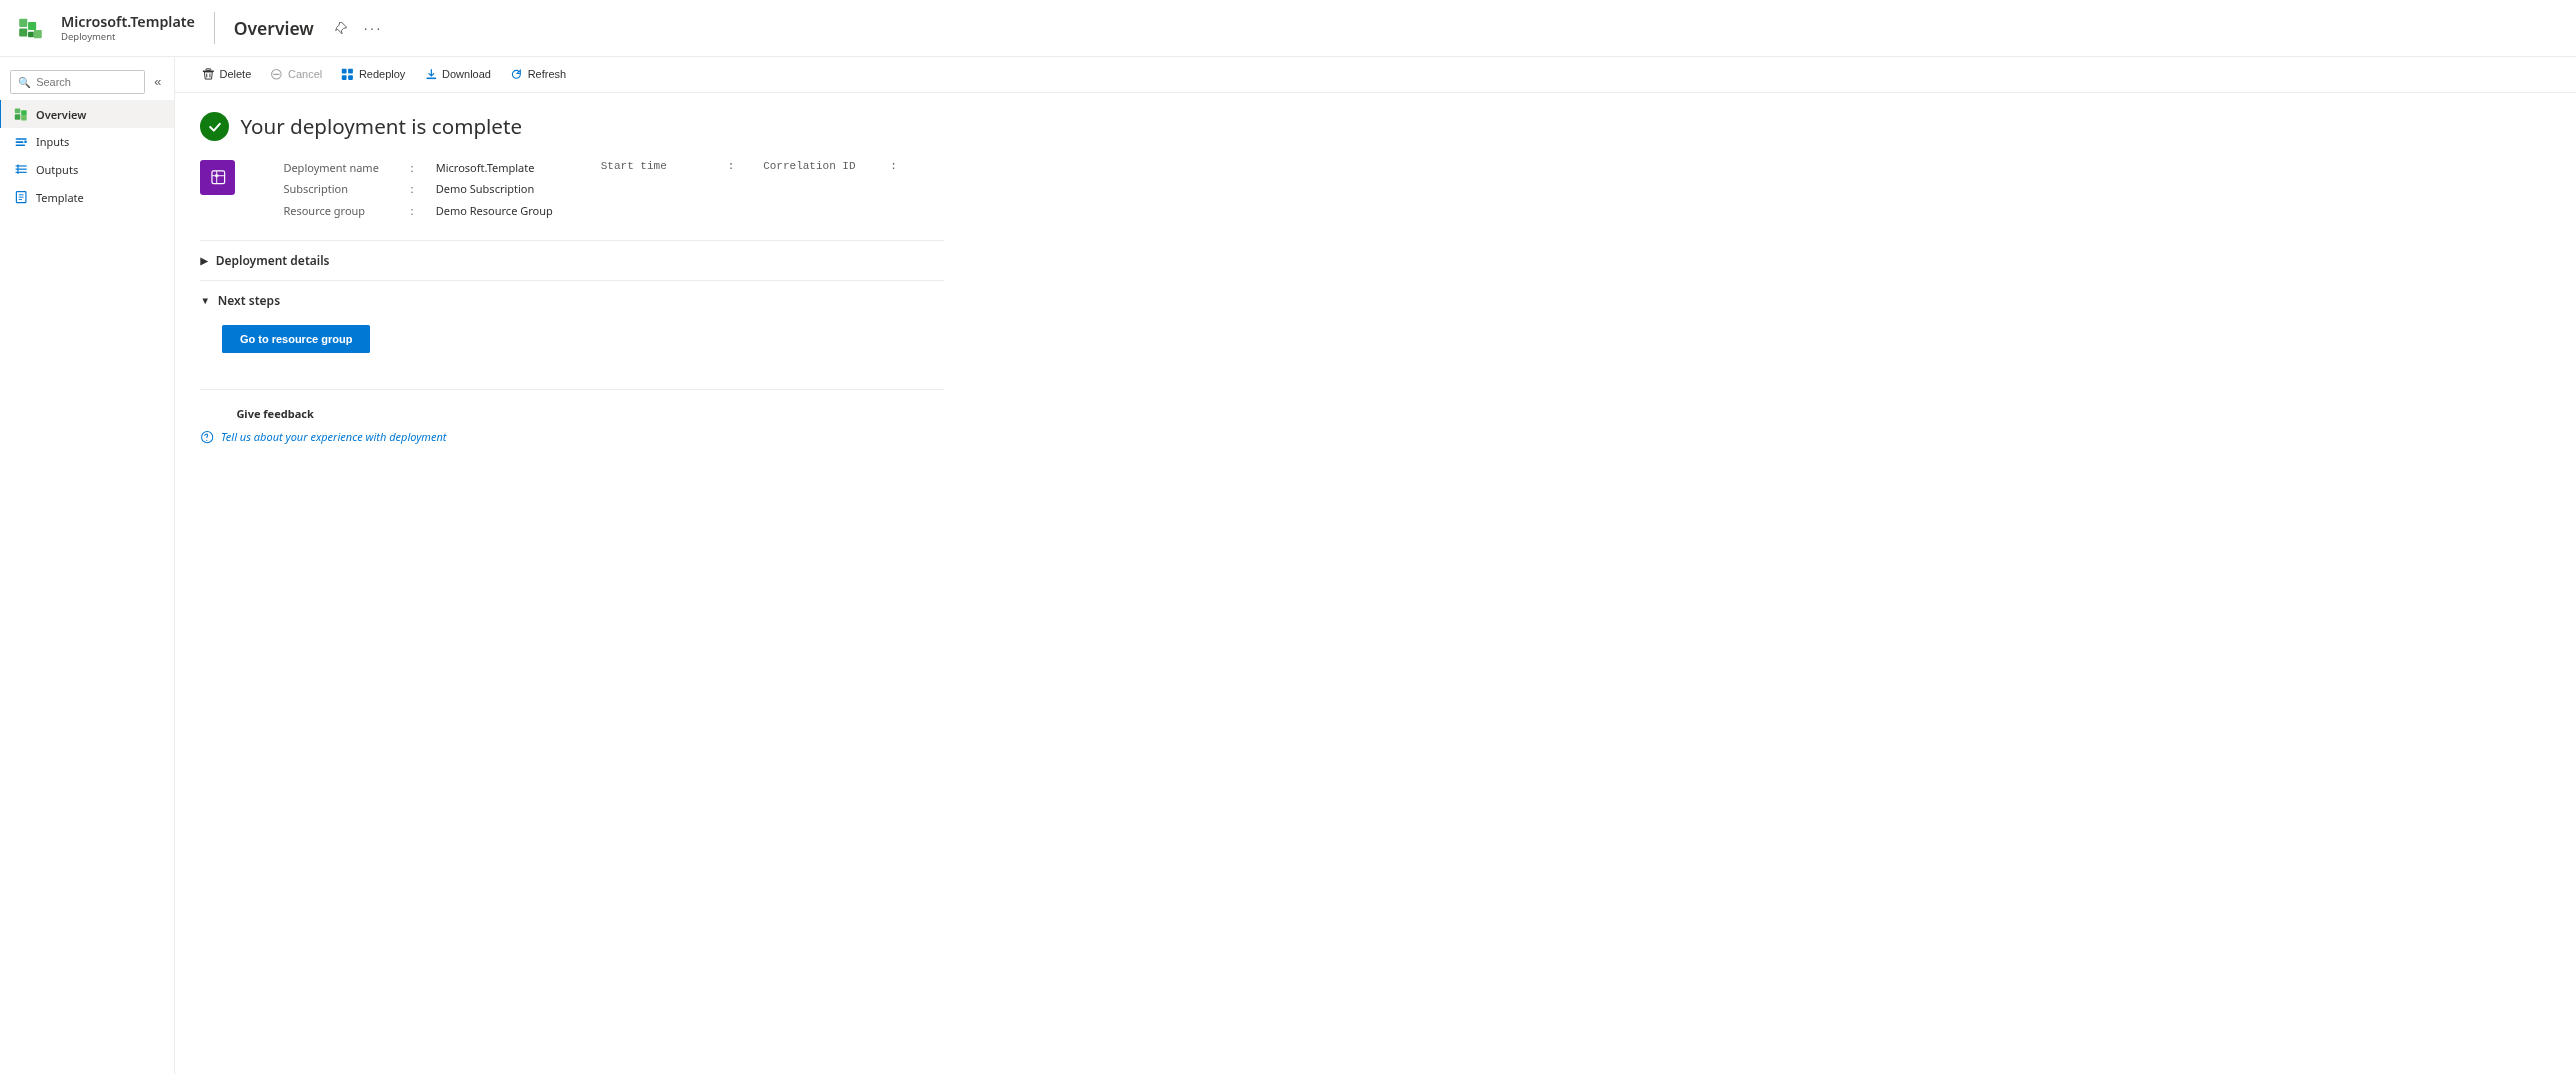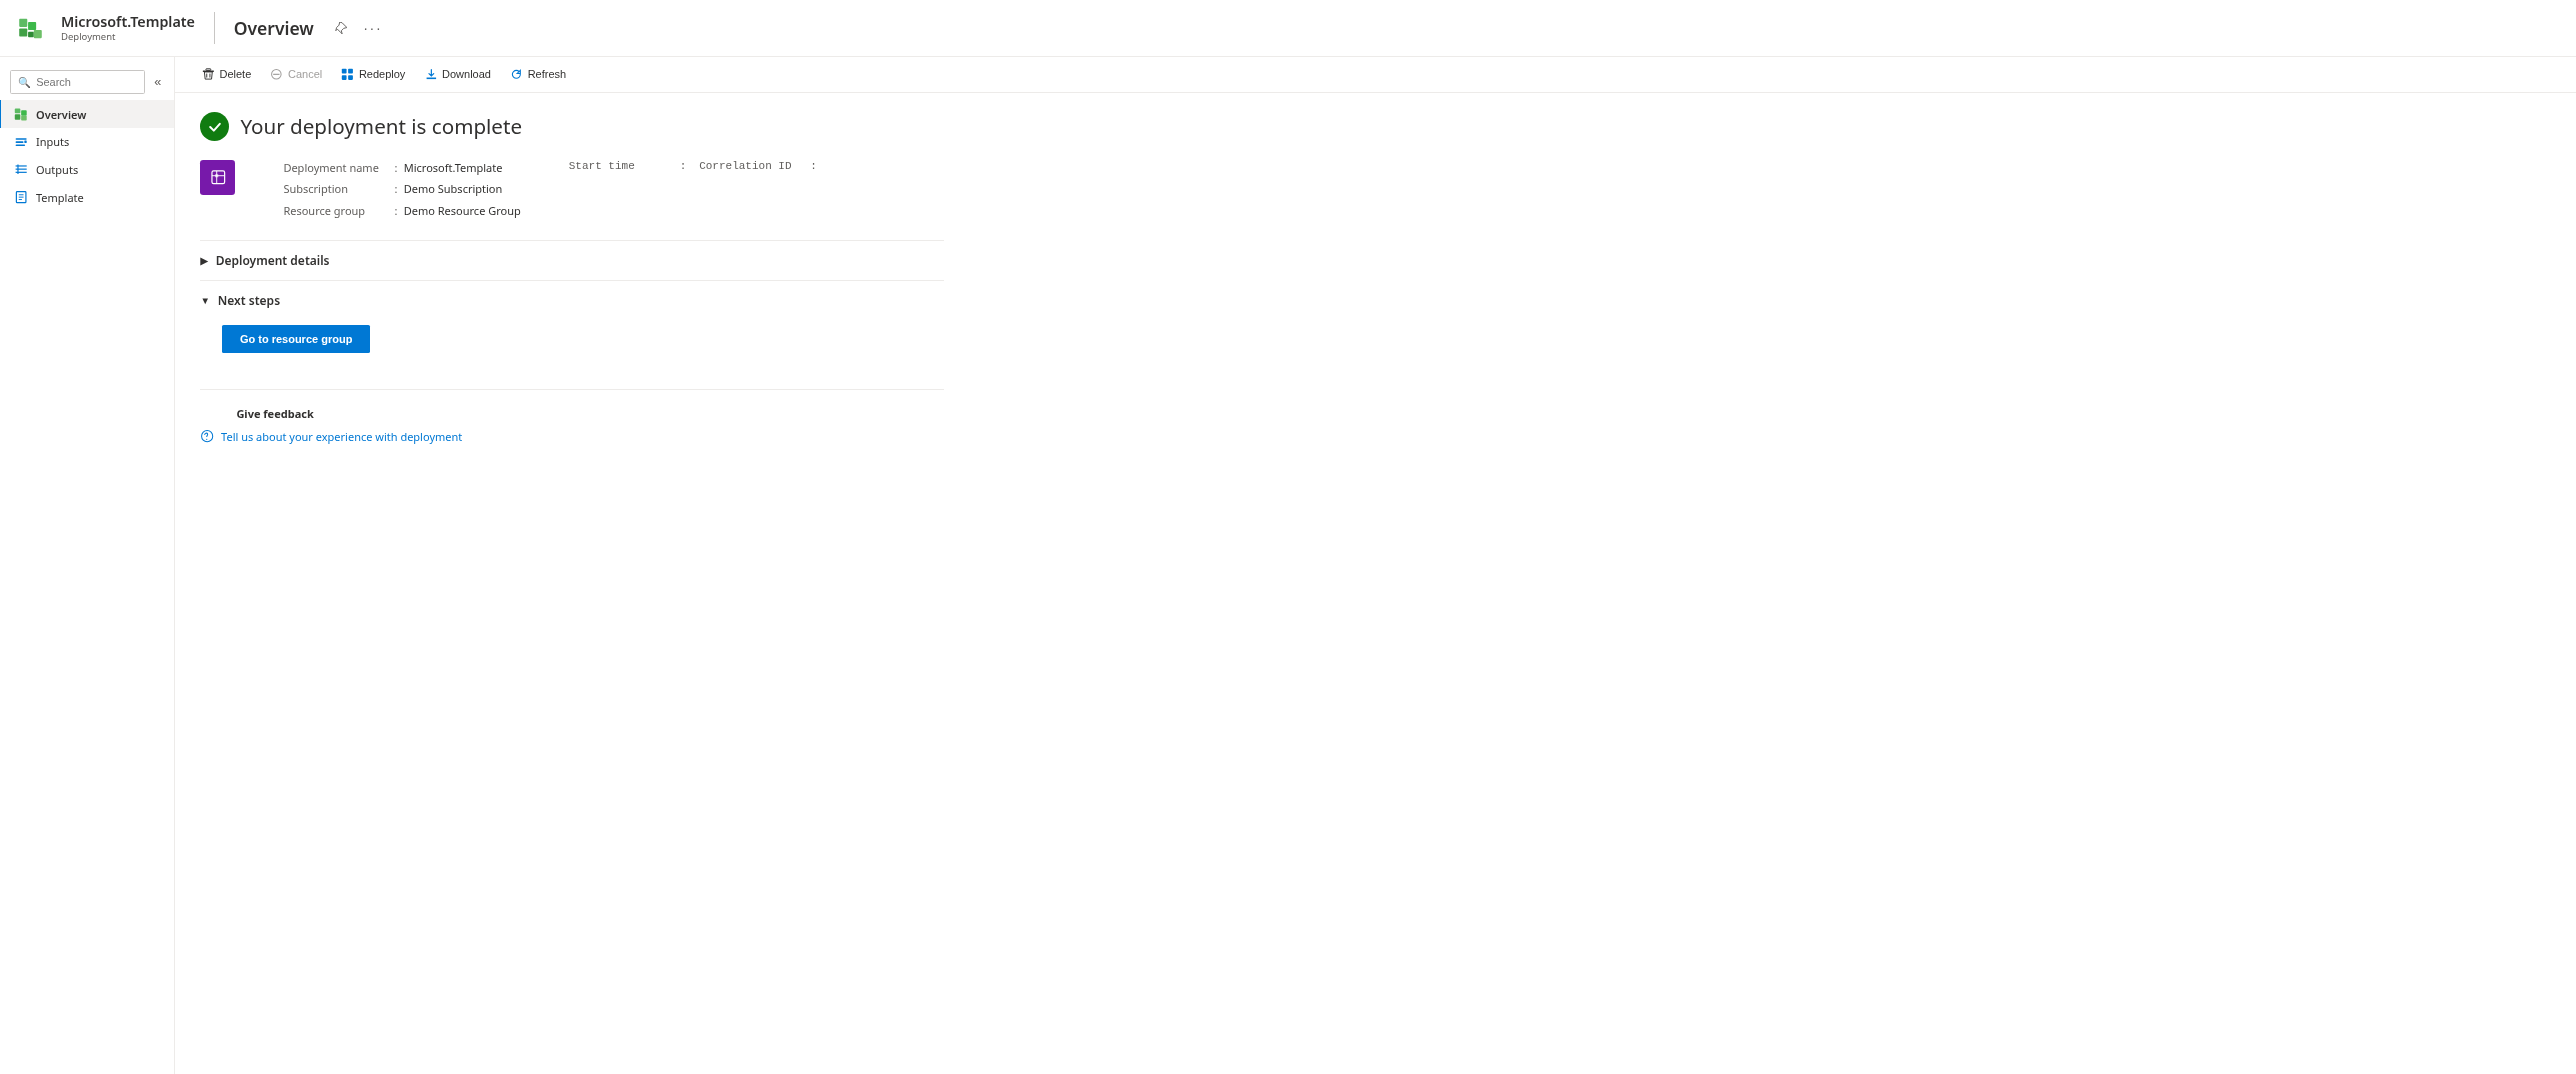--- a/index.html
+++ b/index.html
@@ -228,21 +228,21 @@
       flex-shrink: 0;
     }
     .deployment-fields {
       display: flex;
       flex-direction: column;
       gap: 6.4px;
     }
     .field-row {
       display: flex;
       align-items: center;
-      gap: 0;
+      gap: 16px;
       font-size: 11px;
     }
     .field-label {
       color: #605e5c;
       min-width: 111px;
     }
     .field-separator {
       color: #605e5c;
       margin-right: 6.4px;
     }
@@ -299,25 +299,27 @@
     }
     .feedback-title {
       font-size: 11px;
       font-weight: 700;
       color: #323130;
       margin-bottom: 8px;
       margin-left: 36px;
     }
     .feedback-link {
       display: flex;
+      align-items: center;
       gap: 6.4px;
       color: #0078d4;
       text-decoration: none;
       font-size: 11px;
       cursor: pointer;
+      font-style: italic;
     }
   </style>
 </head>
 <body>
 
 <div class="header">
   <div class="header-logo">
 
     <svg class="logo-icon" viewBox="0 0 36 36" fill="none">
       <rect x="0" y="0" width="36" height="36" fill="transparent"></rect>

